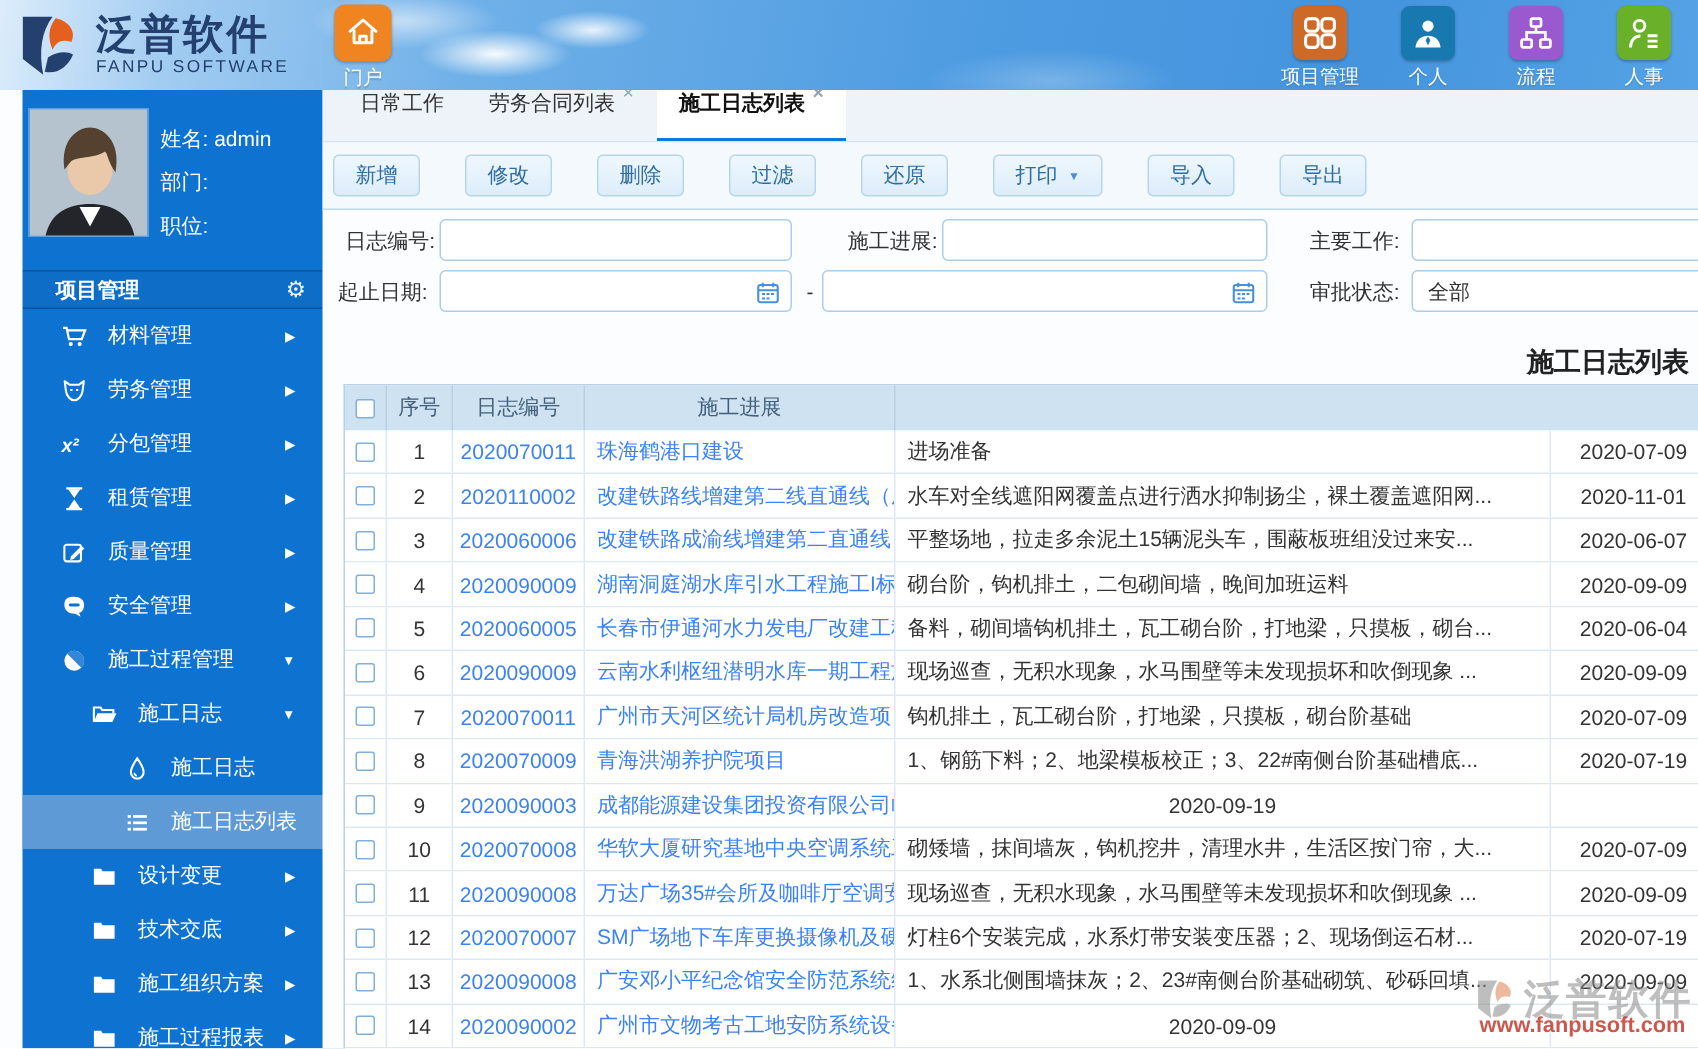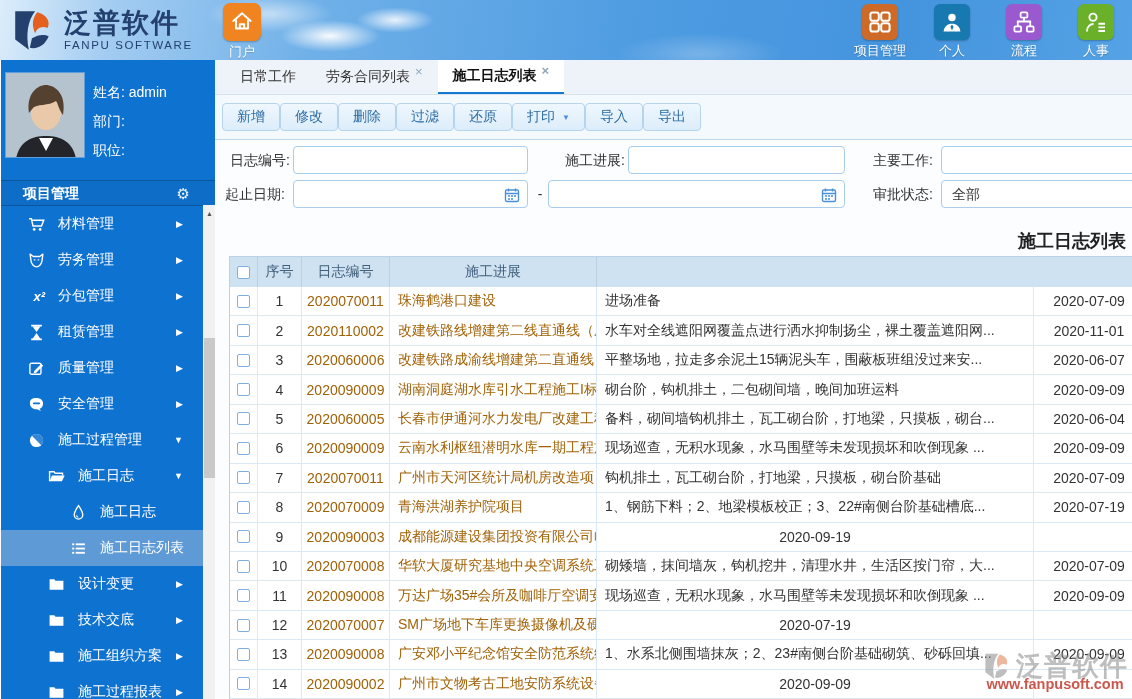--- a/index.html
+++ b/index.html
@@ -21,71 +21,71 @@
   .logo-en{font-size:11.5px;color:#24406e;letter-spacing:.14em}
   .portal{position:absolute;left:220px;top:3px;width:44px;text-align:center;cursor:pointer}
   .portal-icon{width:38px;height:38px;margin:0 auto;background:#ef8420;border-radius:7px;
     display:flex;align-items:center;justify-content:center;box-shadow:0 1px 2px rgba(0,0,0,.25)}
   .portal-label,.module-label{font-size:13px;color:#fff;margin-top:2px;text-shadow:0 1px 1px rgba(0,0,0,.2)}
   .modules{position:absolute;right:8px;top:4px;display:flex;gap:16px}
   .module{width:56px;text-align:center;cursor:pointer}
   .module-icon{width:36px;height:36px;margin:0 auto;border-radius:6px;display:flex;align-items:center;justify-content:center;box-shadow:0 1px 2px rgba(0,0,0,.25)}
 
   
-  .sidebar{position:absolute;left:1px;top:60px;width:215px;height:639px;background:#0e72d0;overflow:hidden}
+  .sidebar{position:absolute;left:15px;top:60px;width:215px;height:639px;background:#0e72d0;overflow:hidden}
   .user-panel{position:relative;height:120px}
   .avatar{position:absolute;left:4px;top:12px;width:80px;height:86px;border:1px solid #5f9fde;background:#aebfca;overflow:hidden}
   .user-fields{position:absolute;left:92px;top:18px;color:#fff;font-size:14px}
   .user-line{height:29px;line-height:29px;white-space:nowrap}
   .section-header{position:relative;height:26px;line-height:25px;border-top:1px solid rgba(0,0,0,.22);border-bottom:1px solid rgba(0,0,0,.22);
     background:rgba(0,0,0,.04)}
   .section-title{padding-left:22px;color:#fff;font-size:14px;font-weight:bold}
   .gear{position:absolute;right:26px;top:0;color:#eaf3fc;font-size:15px;cursor:pointer}
   .menu{width:202px}
   .menu-item{position:relative;height:36px;display:flex;align-items:center;color:#fff;font-size:14px;cursor:pointer;white-space:nowrap}
   .menu-item.level1{padding-left:26px}
   .menu-item.level2{padding-left:46px}
   .menu-item.level3{padding-left:68px}
   .menu-item.selected{background:#5e9bd6}
-  .mi-icon{width:18px;height:18px;margin-right:13px;display:flex;align-items:center;justify-content:flex-end;flex:none;font-weight:bold}
+  .mi-icon{width:18px;height:18px;margin-right:13px;display:flex;align-items:center;justify-content:flex-start;flex:none;font-weight:bold}
   .mi-icon svg{width:17px;height:17px}
   .mi-x2{font-size:13px;color:#fff;font-weight:bold;font-style:italic}
   .mi-arrow{position:absolute;right:20px;font-size:9px;color:#fff}
   .sb-track{position:absolute;right:0;top:145px;bottom:0;width:13px;background:#f1f1f1}
   .sb-arrow{position:absolute;top:5px;left:0;right:0;text-align:center;font-size:7px;color:#555;line-height:7px}
   .sb-thumb{position:absolute;left:1px;top:133px;width:11px;height:140px;background:#c9c9c9}
 
   
   .main{position:absolute;left:215px;top:60px;width:917px;height:639px;background:#fbfdff;overflow:hidden}
   .tabbar{height:35px;background:#edf3f8;border-bottom:1px solid #d7e2ec;display:flex;align-items:stretch;padding-left:10px}
-  .tab{display:flex;align-items:center;padding:0 15px;font-size:14px;color:#333;cursor:pointer;position:relative}
+  .tab{display:flex;align-items:flex-start;padding:0 15px;font-size:14px;color:#333;cursor:pointer;position:relative}
   .tab.active{background:#fff;font-weight:bold;color:#111;border-bottom:2px solid #1377d4}
   .tab-close{font-size:13px;color:#8fa6ba;margin-left:5px;transform:translateY(-6px);cursor:pointer}
-  .toolbar{height:45px;background:#f4f9fd;border-bottom:1px solid #bcd8ee;display:flex;align-items:center;gap:0;padding-left:7px}
+  .toolbar{height:45px;background:#f4f9fd;border-bottom:1px solid #bcd8ee;display:flex;align-items:center;gap:30px;padding-left:7px}
   .tb-btn{height:28px;padding:0 14px;font-size:14px;color:#2e6da4;cursor:pointer;
     background:linear-gradient(#eff7fe,#dcedfa);border:1px solid #b5d4ee;border-radius:4px;
     display:flex;align-items:center;gap:7px;font-family:inherit}
   .caret{font-size:8px;color:#4a90d9}
   .filters{position:relative;height:70px;font-size:14px;color:#333}
   .f-label{position:absolute;text-align:right;line-height:28px}
   .f-input{position:absolute;height:28px;border:1px solid #a9cdeb;border-radius:4px;background:#fff;outline:none;padding:0 8px;font:inherit}
   .f-date{position:absolute;height:28px;border:1px solid #a9cdeb;border-radius:4px;background:#fff}
   .cal{position:absolute;right:7px;top:6px;width:16px;height:16px}
   .f-dash{position:absolute;text-align:center;line-height:28px}
   .f-select{position:absolute;height:28px;border:1px solid #a9cdeb;border-radius:4px;background:#fff;line-height:26px;padding-left:10px;cursor:pointer}
   .list-title{height:46px;display:flex;align-items:flex-end;justify-content:flex-end;padding:0 6px 3px 0}
   .list-title span{font-size:18px;font-weight:bold;color:#222}
 
   .table{margin-left:14px;border:1px solid #b9d2e8;border-right:none;border-bottom:none}
   .thead{display:grid;grid-template-columns:28px 44px 88px 207px 437px 111px;height:30px;background:#cfe2f1;color:#42607c}
   .th{display:flex;align-items:center;justify-content:center;border-right:1px solid #b9cfe3;font-size:14px}
   .trow{display:grid;grid-template-columns:28px 44px 88px 207px 437px 111px;height:29.45px;border-bottom:1px solid #dbe9f5;background:#fff}
   .td{display:flex;align-items:center;border-right:1px solid #dbe9f5;padding:0 8px;font-size:14px;color:#333;white-space:nowrap;overflow:hidden}
   .td.center{justify-content:center;padding:0 2px}
-  .link{color:#a16207;cursor:pointer}
+  .link{color:#3b82f6;cursor:pointer}
   .checkbox{width:13px;height:13px;border:1px solid #7fb0de;border-radius:2px;background:#fff;cursor:pointer;flex:none}
 
   .watermark{position:absolute;right:4px;bottom:7px;text-align:center;pointer-events:none}
   .wm-row{display:flex;align-items:center;justify-content:flex-end;opacity:.55}
   .wm-row svg{width:30px;height:30px;margin-right:4px}
   .wm-cn{font-size:27px;font-weight:bold;color:#8a8a8a;letter-spacing:1px}
   .wm-url{font-size:14.5px;font-weight:bold;color:#c23b2e;opacity:.85;margin-top:-8px}
 </style>
 </head>
 <body>
@@ -528,20 +528,21 @@
             <div class="td">现场巡查，无积水现象，水马围壁等未发现损坏和吹倒现象 ...</div>
             <div class="td center">2020-09-09</div>
           </div>
           <div class="trow">
             <div class="td center">
               <span class="checkbox"></span>
             </div>
             <div class="td center">12</div>
             <div class="td center link">2020070007</div>
             <div class="td link">SM广场地下车库更换摄像机及硬...</div>
+            <div class="td">灯柱6个安装完成，水系灯带安装变压器；2、现场倒运石材...</div>
             <div class="td center">2020-07-19</div>
           </div>
           <div class="trow">
             <div class="td center">
               <span class="checkbox"></span>
             </div>
             <div class="td center">13</div>
             <div class="td center link">2020090008</div>
             <div class="td link">广安邓小平纪念馆安全防范系统维...</div>
             <div class="td">1、水系北侧围墙抹灰；2、23#南侧台阶基础砌筑、砂砾回填...</div>

